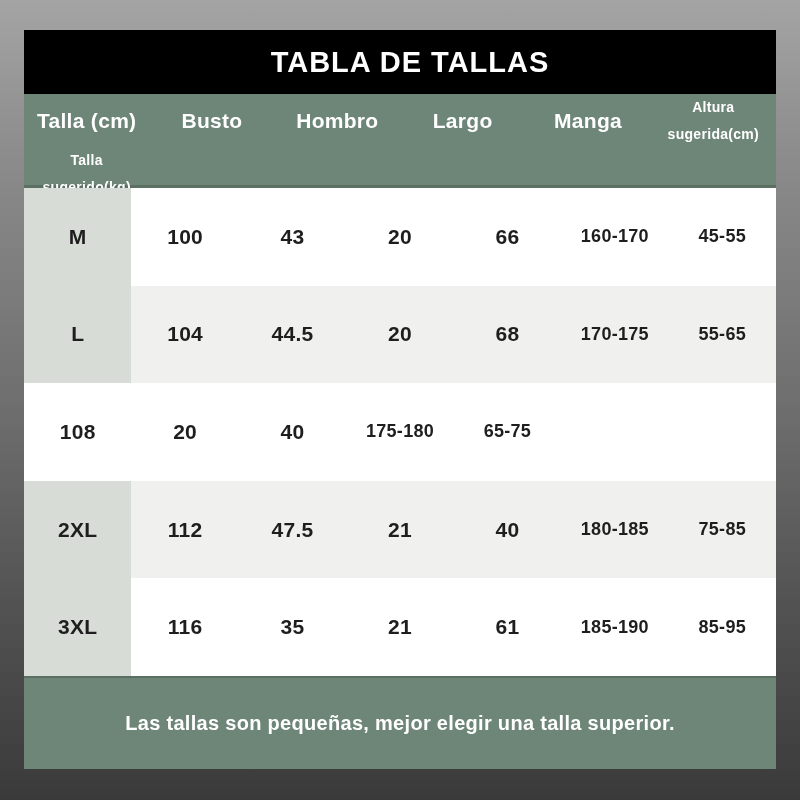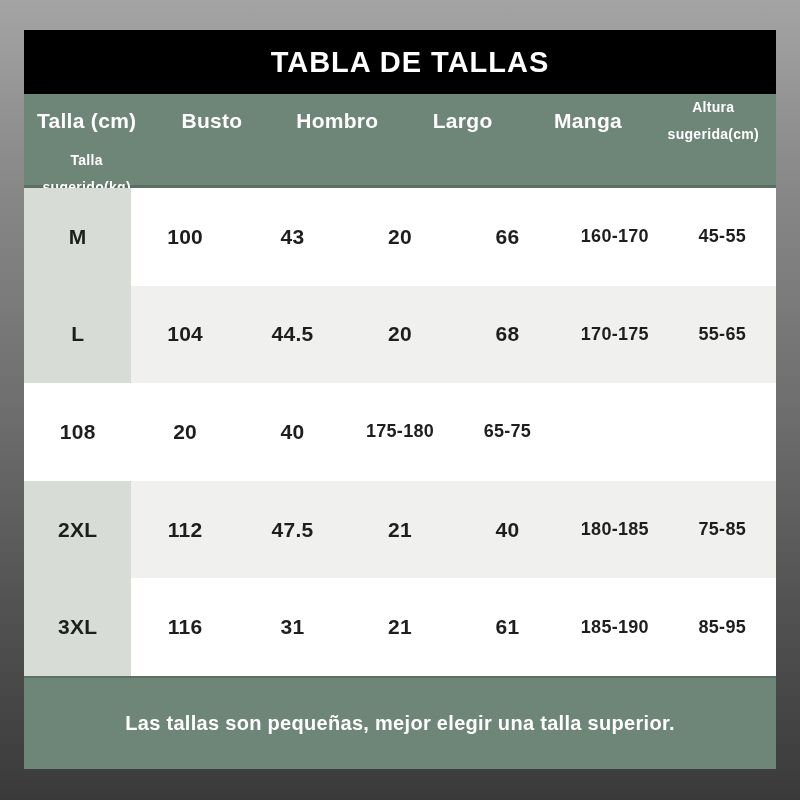--- a/index.html
+++ b/index.html
@@ -170,21 +170,21 @@
         <div class="cell">47.5</div>
         <div class="cell">21</div>
         <div class="cell">40</div>
         <div class="cell range">180-185</div>
         <div class="cell range">75-85</div>
       </div>
 
       <div class="row">
         <div class="cell talla">3XL</div>
         <div class="cell">116</div>
-        <div class="cell">31</div>
+        <div class="cell">35</div>
         <div class="cell">21</div>
         <div class="cell">61</div>
         <div class="cell range">185-190</div>
         <div class="cell range">85-95</div>
       </div>
 
     </div>
 
     <div class="footer">
       <span>Las tallas son pequeñas, mejor elegir una talla superior.</span>

